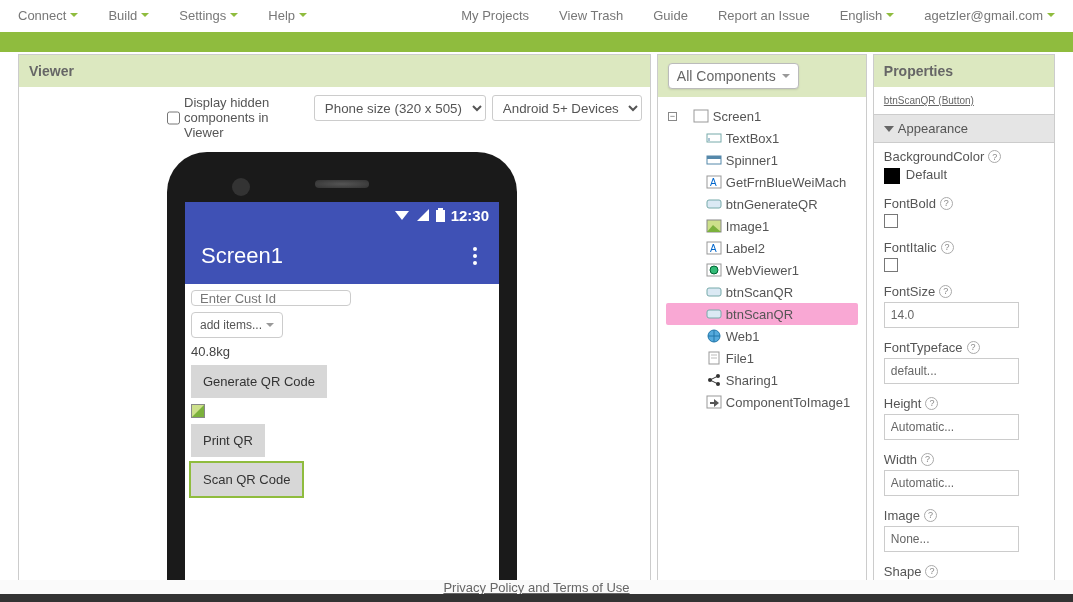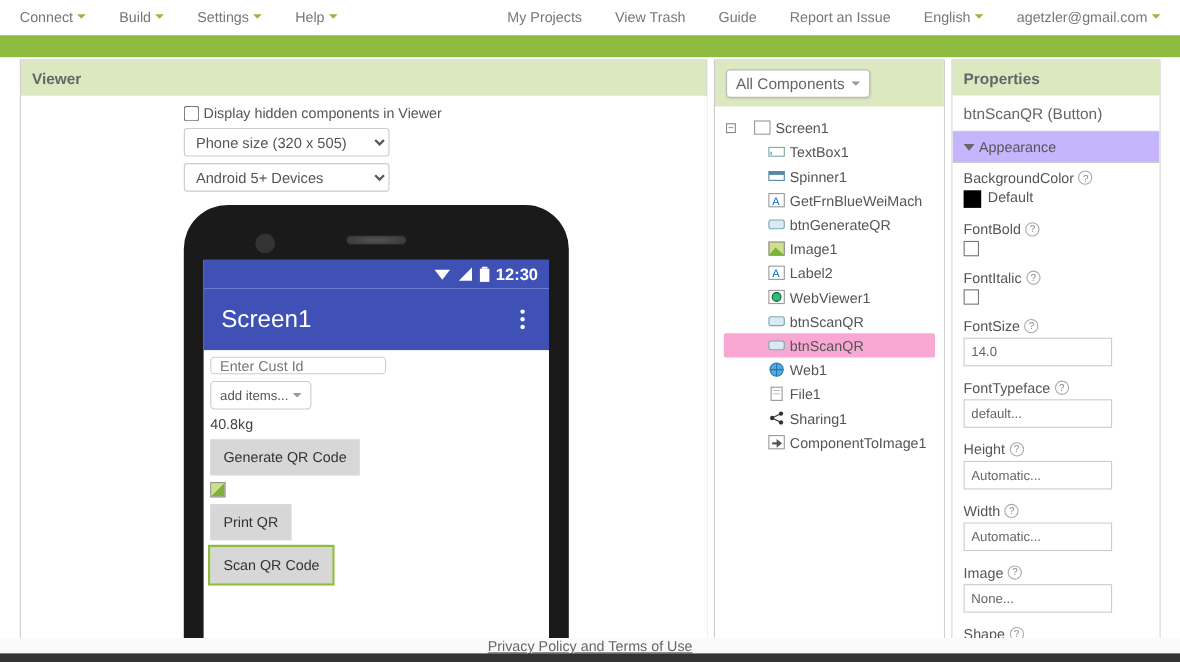--- a/index.html
+++ b/index.html
@@ -15,21 +15,21 @@
 
 .main { display: flex; height: 540px; padding: 0 18px; gap: 6px; }
 .panel { border: 1px solid #ccc; display: flex; flex-direction: column; }
 .panel-header { background: #dce8c0; padding: 8px 10px; font-weight: bold; color: #666; font-size: 14px; display: flex; align-items: center; justify-content: space-between; }
 .panel-body { flex: 1; overflow: auto; padding: 8px; background: #fff; }
 
 .viewer { flex: 0 0 625px; }
 .components { flex: 0 0 210px; }
 .properties { flex: 1; }
 
-.viewer-controls { display: flex; flex-direction: column; align-items: flex-start; padding-left: 140px; gap: 6px; }
+.viewer-controls { display: flex; flex-direction: row; align-items: flex-start; padding-left: 140px; gap: 6px; }
 .viewer-controls label { display: flex; align-items: center; gap: 4px; color: #555; }
 .viewer-controls label input { width: 14px; height: 14px; }
 .viewer-controls select { width: 187px; height: 26px; border: 1px solid #ccc; border-radius: 3px; padding: 0 6px; color: #555; background: #fff; }
 
 .phone-wrap { display: flex; justify-content: flex-start; padding-left: 140px; margin-top: 12px; }
 .phone { width: 350px; height: 620px; background: #1a1a1a; border-radius: 40px 40px 0 0; padding: 50px 18px 0 18px; position: relative; }
 .phone-speaker { position: absolute; top: 28px; left: 50%; transform: translateX(-50%); width: 54px; height: 8px; border-radius: 4px; background: radial-gradient(#555, #333); }
 .phone-ear { position:absolute; top:26px; left:50%; width:18px; height:18px; border-radius:50%; background:#333; transform: translateX(-110px); }
 .phone-screen { width: 100%; height: 100%; background: #fff; display: flex; flex-direction: column; }
 .statusbar { height: 26px; background: #3f51b5; color: #fff; display: flex; justify-content: flex-end; align-items: center; gap: 6px; padding: 0 10px; font-weight: bold; font-size: 15px; }
@@ -47,22 +47,22 @@
 
 .comp-header-inner { display: inline-flex; align-items: center; gap: 6px; background: #fff; border: 1px solid #bbb; border-radius: 4px; padding: 4px 8px; font-weight: normal; cursor: pointer; box-shadow: 0 1px 2px rgba(0,0,0,0.1); }
 .comp-tree { font-size: 13px; }
 .tree-row { display: flex; align-items: center; gap: 4px; padding: 3px 2px; cursor: pointer; border-radius: 2px; }
 .tree-row.selected { background: #f9a8d4; }
 .tree-row.indent2 { padding-left: 40px; }
 .tree-toggle { width: 9px; height: 9px; border: 1px solid #888; font-size: 9px; line-height: 7px; text-align: center; color: #666; }
 .comp-icon { width: 16px; height: 16px; display: inline-flex; align-items: center; justify-content: center; }
 
 .props-body { padding: 0; }
-.props-title { padding: 8px 10px; color: #666; font-size: 14px; }
-.props-section { background: #c4b5fd; border-top: 1px solid #ccc; border-bottom: 1px solid #ccc; padding: 6px 10px; display: flex; align-items: center; gap: 4px; font-weight: normal; color: #555; }
+.props-title { padding: 8px 10px; color: #666; font-size: 10px; text-decoration: underline; }
+.props-section { background: #e5e5e5; border-top: 1px solid #ccc; border-bottom: 1px solid #ccc; padding: 6px 10px; display: flex; align-items: center; gap: 4px; font-weight: normal; color: #555; }
 .props-section .tri { display: inline-block; width: 0; height: 0; border-left: 5px solid transparent; border-right: 5px solid transparent; border-top: 6px solid #666; }
 .prop-item { padding: 6px 10px; }
 .prop-label { display: flex; align-items: center; gap: 4px; color: #555; margin-bottom: 3px; }
 .help-q { width: 13px; height: 13px; border: 1px solid #aaa; border-radius: 50%; font-size: 9px; display: inline-flex; align-items: center; justify-content: center; color: #888; }
 .prop-input { width: 135px; height: 26px; border: 1px solid #ccc; padding: 0 6px; font-size: 12px; color: #666; }
 .prop-check { width: 14px; height: 14px; border: 1px solid #777; }
 .color-swatch { width: 16px; height: 16px; background: #000; display: inline-block; vertical-align: middle; margin-right: 6px; }
 
 .footer { position: fixed; bottom: 0; left: 0; right: 0; height: 22px; text-align: center; background: #fafafa; }
 .footer a { color: #666; text-decoration: underline; font-size: 13px; }

